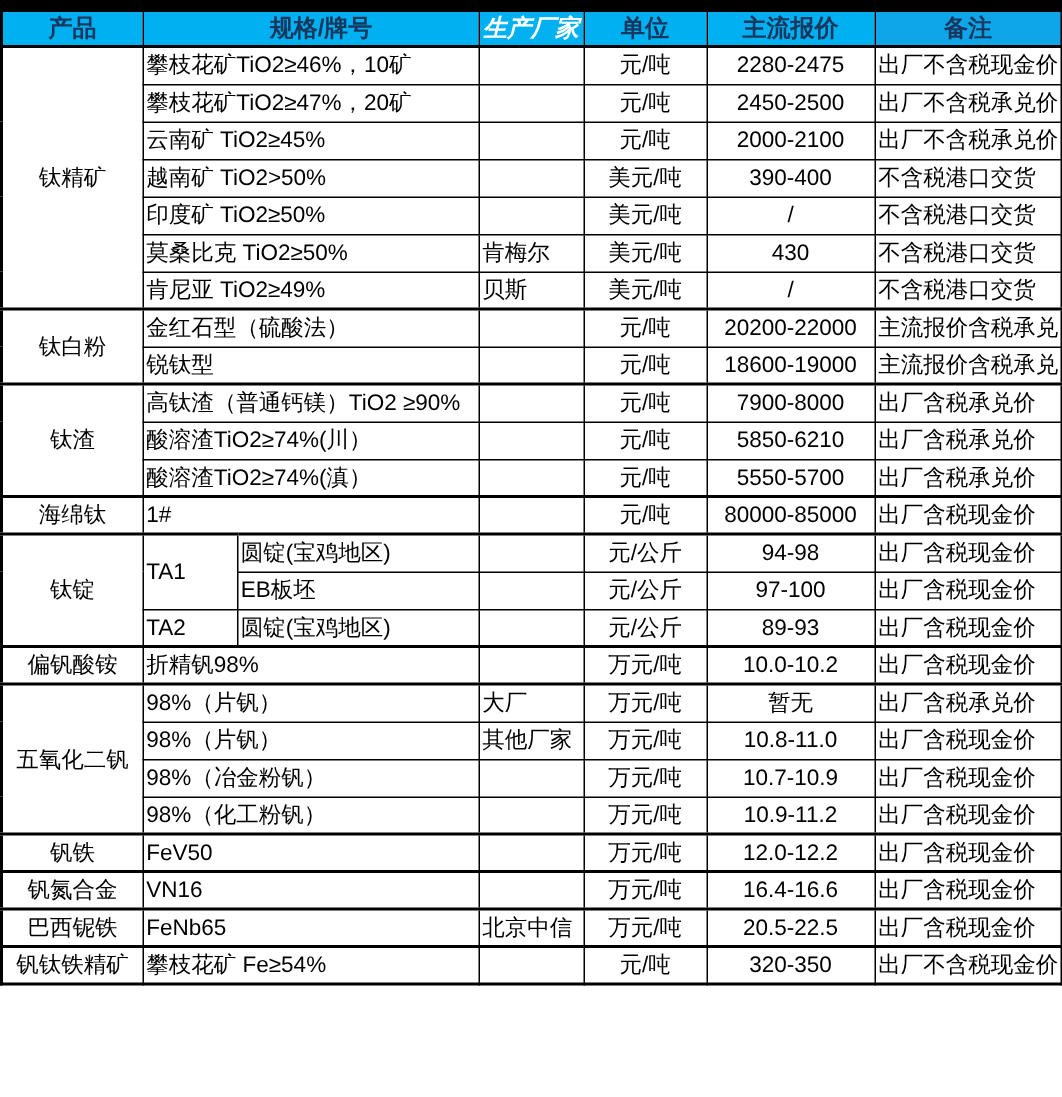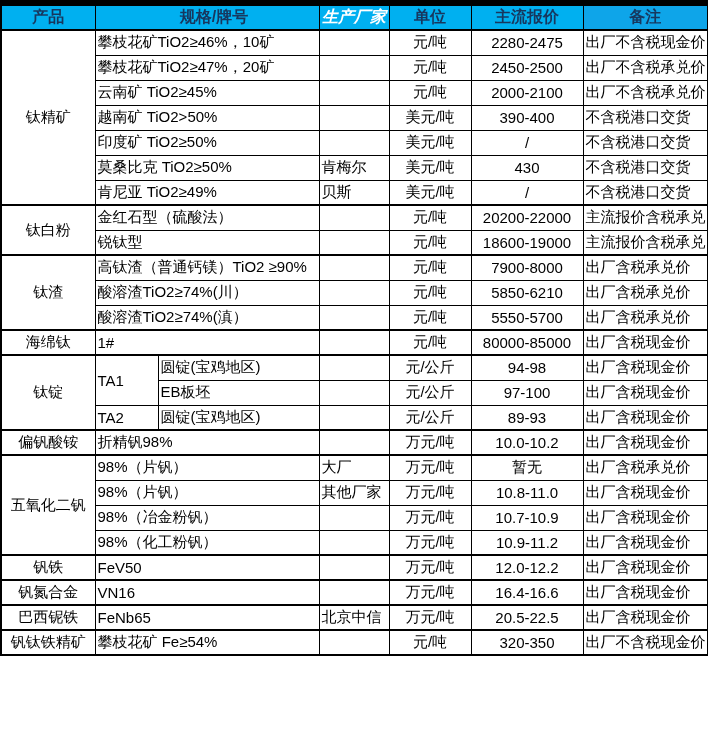--- a/index.html
+++ b/index.html
@@ -28,21 +28,21 @@
     overflow: hidden;
     white-space: nowrap;
     box-sizing: border-box;
   }
   table.price-table thead th {
     height: 27px;
     font-size: 16px;
     font-weight: bold;
     text-align: center;
     border-bottom: 2px solid #000;
-    border-top: 6px solid #000000;
+    border-top: 8px solid #000000;
     padding: 0 2px;
   }
   table.price-table tbody td {
     height: 25px;
     font-size: 15px;
     color: #000;
     padding: 0 2px;
     background: #ffffff;
   }
   tr.section-start > td {

